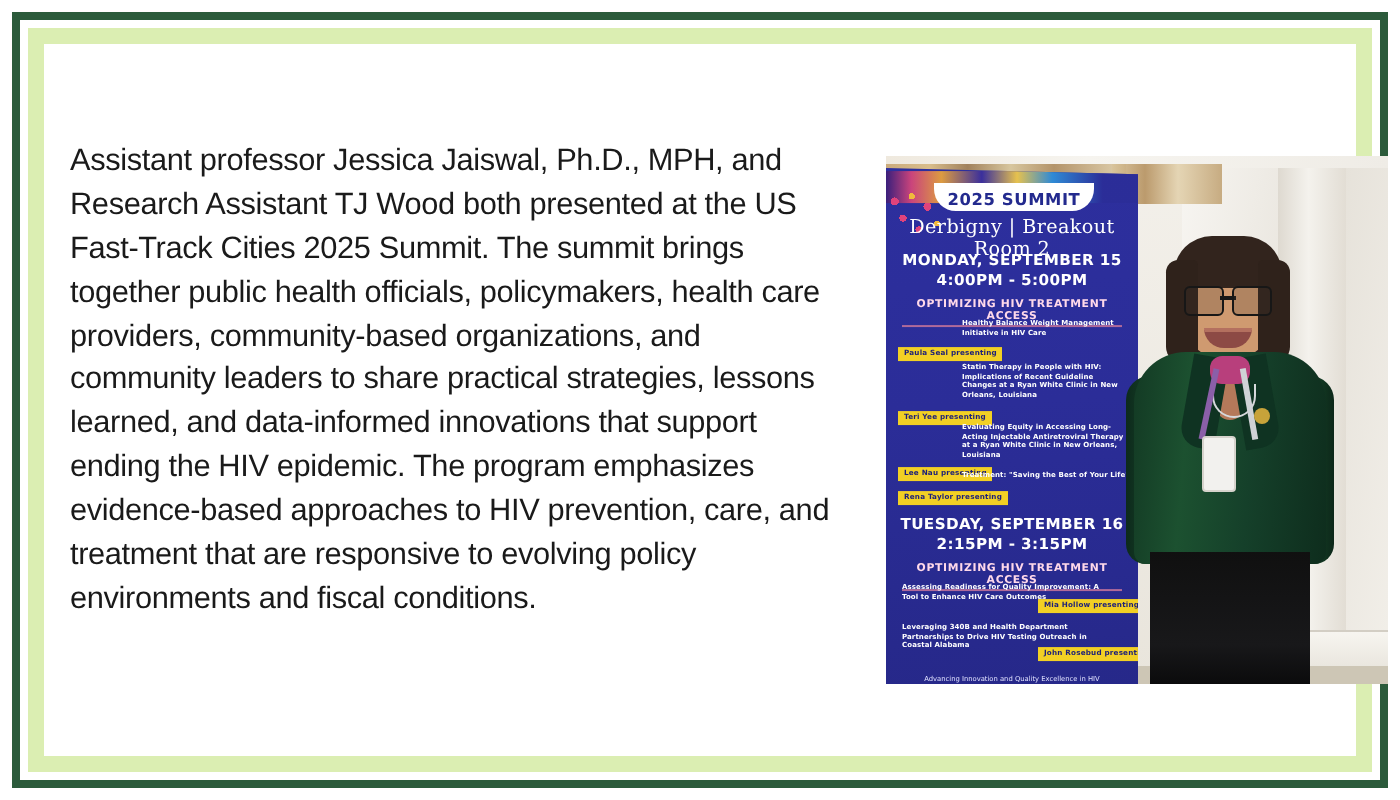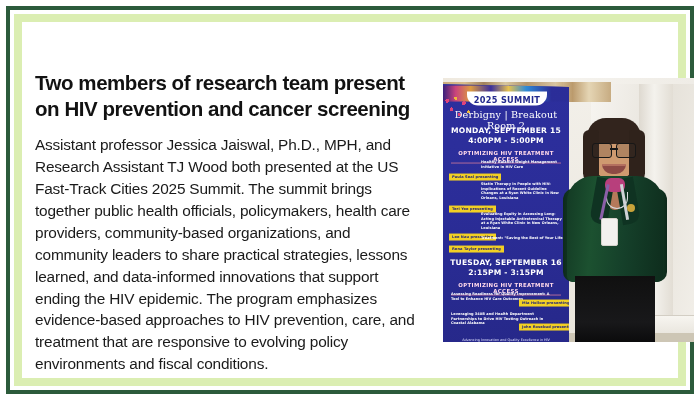--- a/index.html
+++ b/index.html
@@ -302,22 +302,20 @@
   }
 </style>
 </head>
 <body>
 
 <div id="card">
   <div id="card-inner">
     <div id="content">
 
       <div id="article">
-        <h1 id="headline">Two members of research team present
-on HIV prevention and cancer screening</h1>
         <p id="bodytext">Assistant professor Jessica Jaiswal, Ph.D., MPH, and Research Assistant TJ Wood both presented at the US Fast-Track Cities 2025 Summit. The summit brings together public health officials, policymakers, health care providers, community-based organizations, and community leaders to share practical strategies, lessons learned, and data-informed innovations that support ending the HIV epidemic. The program emphasizes evidence-based approaches to HIV prevention, care, and treatment that are responsive to evolving policy environments and fiscal conditions.</p>
       </div>
 
       <div id="photo">
         <div class="wall-left"></div>
         <div class="wall-right"></div>
         <div class="wall-pillar"></div>
         <div class="baseboard"></div>
         <div class="ceiling-strip"></div>
         <div class="crowd-strip"></div>

